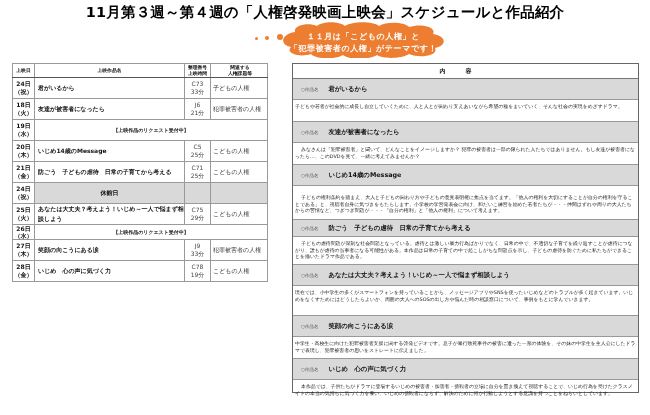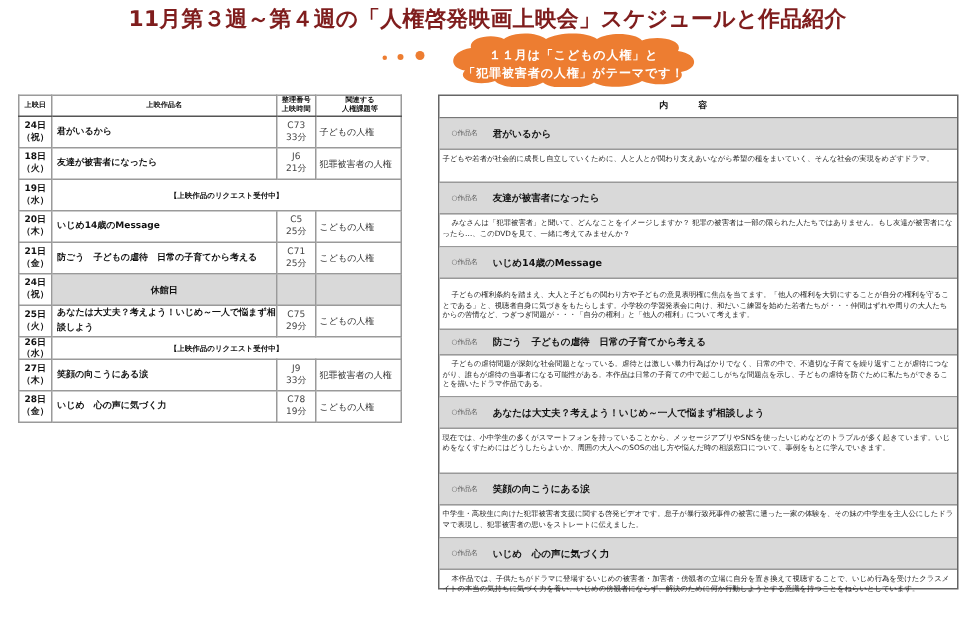--- a/index.html
+++ b/index.html
@@ -1,22 +1,22 @@
 <!DOCTYPE html>
 <html><head>
 <meta charset="utf-8">
 <style>
   html, body { margin:0; padding:0; }
   body { width:650px; height:415px; background:#ffffff; position:relative; overflow:hidden;
          font-family:"DejaVu Sans", sans-serif; color:#111; }
   .title { position:absolute; left:0; top:3px; width:650px; text-align:center;
-           font-size:14.5px; font-weight:bold; letter-spacing:0.2px; color:#7f1d1d; }
+           font-size:14.5px; font-weight:bold; letter-spacing:0.2px; color:#000000; }
   .dots { position:absolute; left:255px; top:34px; }
   .dot { position:absolute; border-radius:50%; background:#ed7d31; }
-  .cloud { position:absolute; left:300px; top:22px; width:165px; height:36px; }
+  .cloud { position:absolute; left:281px; top:22px; width:165px; height:36px; }
   .cloud svg { position:absolute; left:0; top:0; }
   .cloud-text { position:absolute; left:0; width:165px; text-align:center; color:#fff;
                 font-size:8px; font-weight:bold; letter-spacing:0.6px; }
   .cloud-l1 { top:9px; }
   .cloud-l2 { top:21px;text-align:center; }
 
   
   table.sched { position:absolute; left:12px; top:63px; width:256px; border-collapse:collapse;
                 border:1.5px solid #777; table-layout:fixed; }
   table.sched td, table.sched th { border:1px solid #9a9a9a; padding:0; font-size:6px; }

